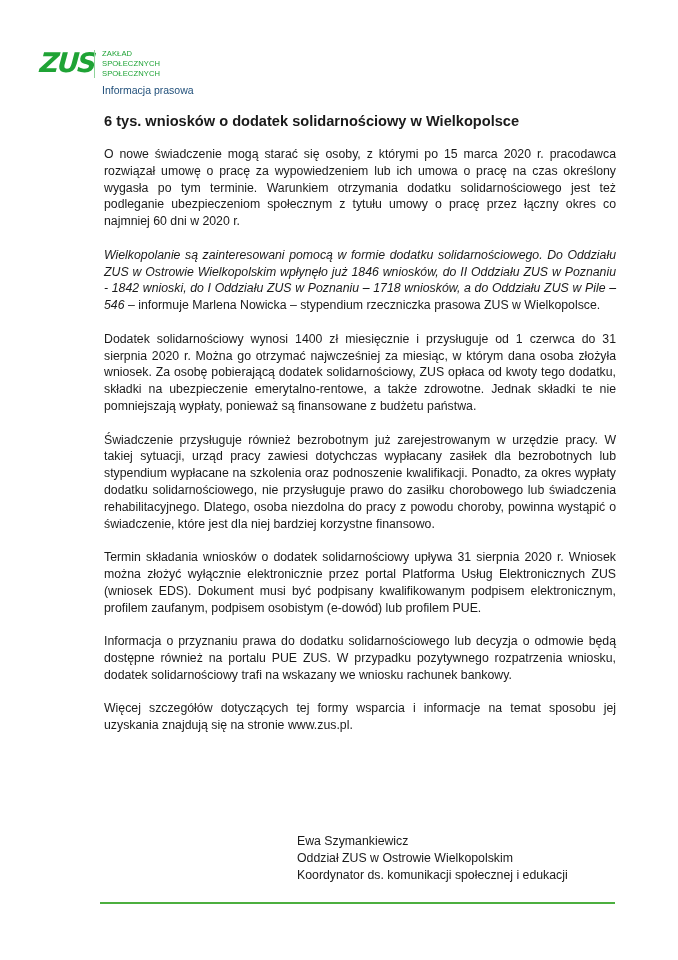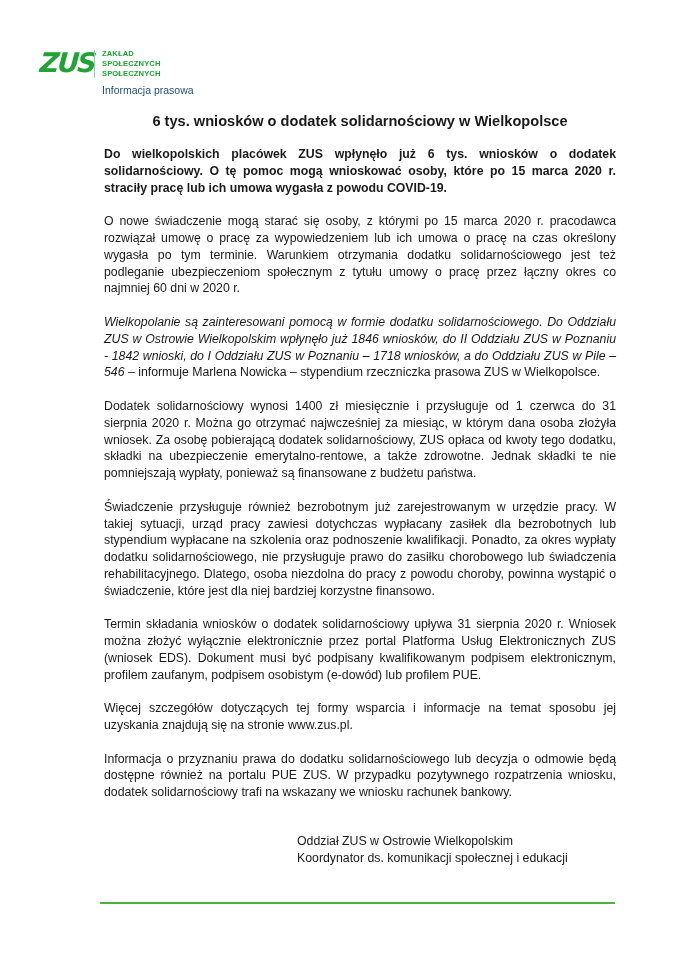--- a/index.html
+++ b/index.html
@@ -4,24 +4,24 @@
 <style>
   html, body { margin: 0; padding: 0; background: #ffffff; }
   body { width: 678px; height: 960px; position: relative; overflow: hidden;
          font-family: "Liberation Sans", "DejaVu Sans", sans-serif; color: #1a1a1a; }
   .logo { position: absolute; left: 40px; top: 48px; height: 30px; display: flex; align-items: center; }
   .logo-mark { font-family: "DejaVu Sans", sans-serif; font-weight: bold; font-size: 27px;
                color: #1fa335; letter-spacing: -2px; font-style: italic; transform: skewX(-4deg);
                line-height: 30px; }
   .logo-divider { position: absolute; left: 54px; top: 2px; width: 1px; height: 28px; background: #8fd39a; }
   .logo-text { position: absolute; left: 62px; top: 1px; font-size: 7.6px; line-height: 10px;
-               color: #1fa335; font-weight: bold; letter-spacing: 0.1px; white-space: nowrap; }
+               color: #1fa335; font-weight: normal; letter-spacing: 0.1px; white-space: nowrap; }
   .subtitle { position: absolute; left: 102px; top: 84px; font-size: 10.5px; color: #1f4e79; text-align: right; }
   .content { position: absolute; left: 104px; top: 112px; width: 512px; font-size: 12.3px; line-height: 16.8px; }
-  h1 { font-size: 14.6px; font-weight: bold; margin: 0 0 16px 0; line-height: 18px; text-align: center; }
+  h1 { font-size: 14.6px; font-weight: bold; margin: 0 0 16px 0; line-height: 18px; }
   p { margin: 0 0 16.8px 0; text-align: justify; }
   p.lead { font-weight: bold; }
   p.quote i { }
   .signature { position: absolute; left: 297px; top: 833px; font-size: 12.3px; line-height: 16.8px; }
   .footer-line { position: absolute; left: 100px; top: 902px; width: 515px; height: 2px; background: #4caf3f; }
 </style>
 </head>
 <body>
 
 <div class="logo">
@@ -31,28 +31,28 @@
     <div>ZAKŁAD</div>
     <div>SPOŁECZNYCH</div>
     <div>SPOŁECZNYCH</div>
   </div>
 </div>
 
 <div class="subtitle">Informacja prasowa</div>
 
 <div class="content">
   <h1>6 tys. wniosków o dodatek solidarnościowy w Wielkopolsce</h1>
-  <p class="lead">Do wielkopolskich placówek ZUS wpłynęło już 6 tys. wniosków o dodatek solidarnościowy.  O tę pomoc mogą wnioskować osoby, które po 15 marca 2020 r. straciły pracę lub ich umowa wygasła z powodu COVID-19.</p>
   <p>O nowe świadczenie mogą starać się osoby, z którymi po 15 marca 2020 r. pracodawca rozwiązał umowę o pracę za wypowiedzeniem lub ich umowa o pracę na czas określony wygasła po tym terminie. Warunkiem otrzymania dodatku solidarnościowego jest też podleganie ubezpieczeniom społecznym z tytułu umowy o pracę przez łączny okres co najmniej 60 dni w 2020 r.</p>
   <p class="quote"><i>Wielkopolanie są zainteresowani pomocą w formie dodatku solidarnościowego. Do Oddziału ZUS w Ostrowie Wielkopolskim wpłynęło już  1846 wniosków, do II Oddziału ZUS w Poznaniu - 1842 wnioski, do I Oddziału ZUS w Poznaniu – 1718 wniosków, a do Oddziału ZUS w Pile – 546</i><span> – informuje Marlena Nowicka – stypendium rzeczniczka prasowa ZUS w Wielkopolsce.</span></p>
   <p>Dodatek solidarnościowy wynosi 1400 zł miesięcznie i przysługuje od 1 czerwca do 31 sierpnia 2020 r. Można go otrzymać najwcześniej za miesiąc, w którym dana osoba złożyła wniosek. Za osobę pobierającą dodatek solidarnościowy, ZUS opłaca od kwoty tego dodatku, składki na ubezpieczenie emerytalno-rentowe, a także zdrowotne.  Jednak składki te nie pomniejszają wypłaty, ponieważ są finansowane z budżetu państwa.</p>
   <p>Świadczenie przysługuje również bezrobotnym już zarejestrowanym w urzędzie pracy. W takiej sytuacji, urząd pracy zawiesi dotychczas wypłacany zasiłek dla bezrobotnych lub stypendium wypłacane na szkolenia oraz podnoszenie kwalifikacji. Ponadto, za okres wypłaty dodatku solidarnościowego, nie przysługuje prawo do zasiłku chorobowego lub świadczenia rehabilitacyjnego. Dlatego, osoba niezdolna do pracy z powodu choroby, powinna wystąpić o świadczenie, które jest dla niej bardziej korzystne finansowo.</p>
   <p>Termin składania wniosków o dodatek solidarnościowy upływa 31 sierpnia 2020 r.  Wniosek można złożyć wyłącznie elektronicznie przez portal Platforma Usług Elektronicznych ZUS (wniosek EDS). Dokument musi być podpisany kwalifikowanym podpisem elektronicznym, profilem zaufanym, podpisem osobistym (e-dowód) lub profilem PUE.</p>
+  <p>Informacja o przyznaniu prawa do dodatku solidarnościowego lub decyzja o odmowie będą dostępne również na portalu PUE ZUS. W przypadku pozytywnego rozpatrzenia wniosku, dodatek solidarnościowy trafi na wskazany we wniosku rachunek bankowy.</p>
   <p>Więcej szczegółów dotyczących tej formy wsparcia i informacje na temat sposobu jej uzyskania znajdują się na stronie www.zus.pl.</p>
-  <p>Informacja o przyznaniu prawa do dodatku solidarnościowego lub decyzja o odmowie będą dostępne również na portalu PUE ZUS. W przypadku pozytywnego rozpatrzenia wniosku, dodatek solidarnościowy trafi na wskazany we wniosku rachunek bankowy.</p>
 </div>
 
 <div class="signature">
+  <div>Ewa Szymankiewicz</div>
   <div>Oddział ZUS w Ostrowie Wielkopolskim</div>
   <div>Koordynator ds. komunikacji społecznej i edukacji</div>
 </div>
 
 <div class="footer-line"></div>
 
 </body></html>

